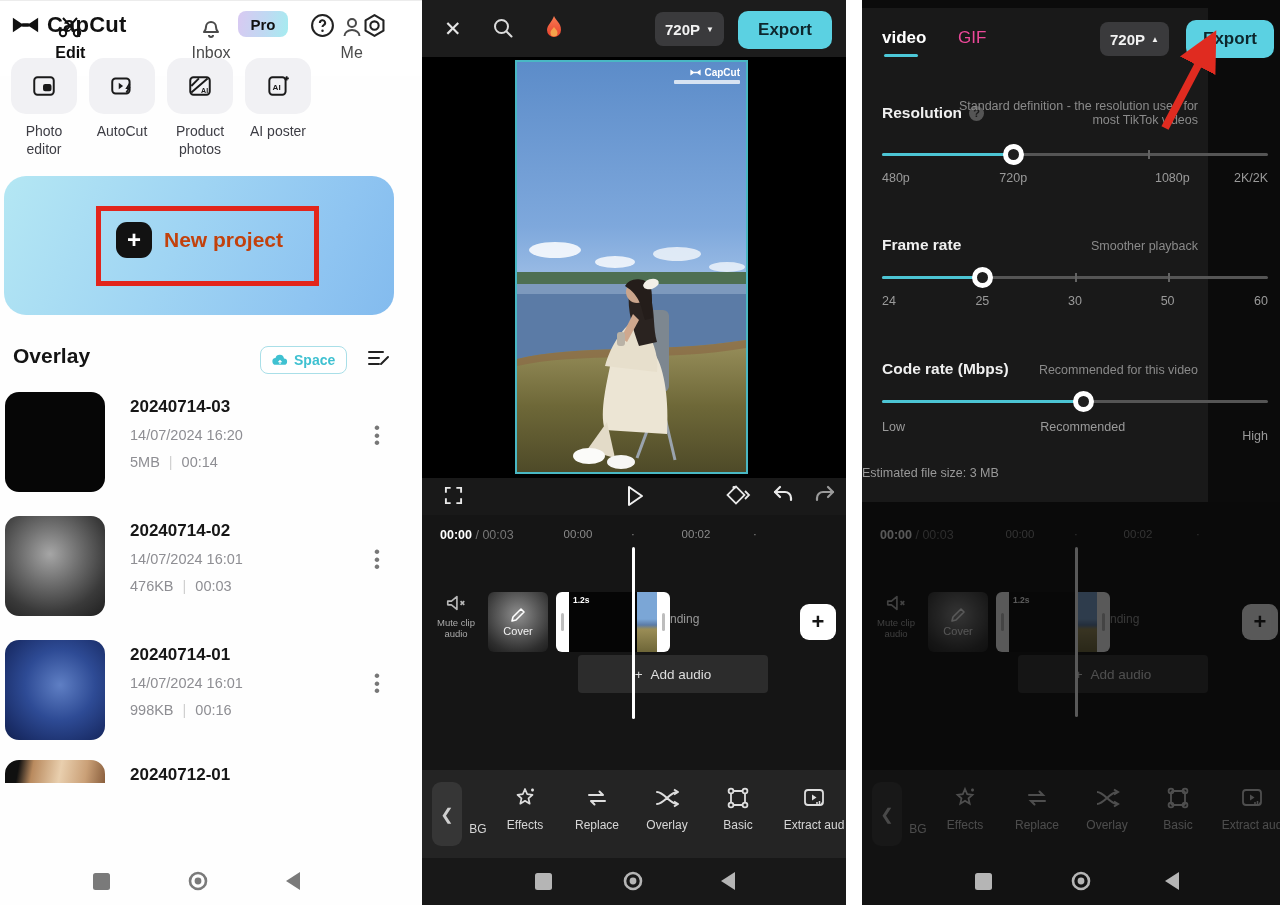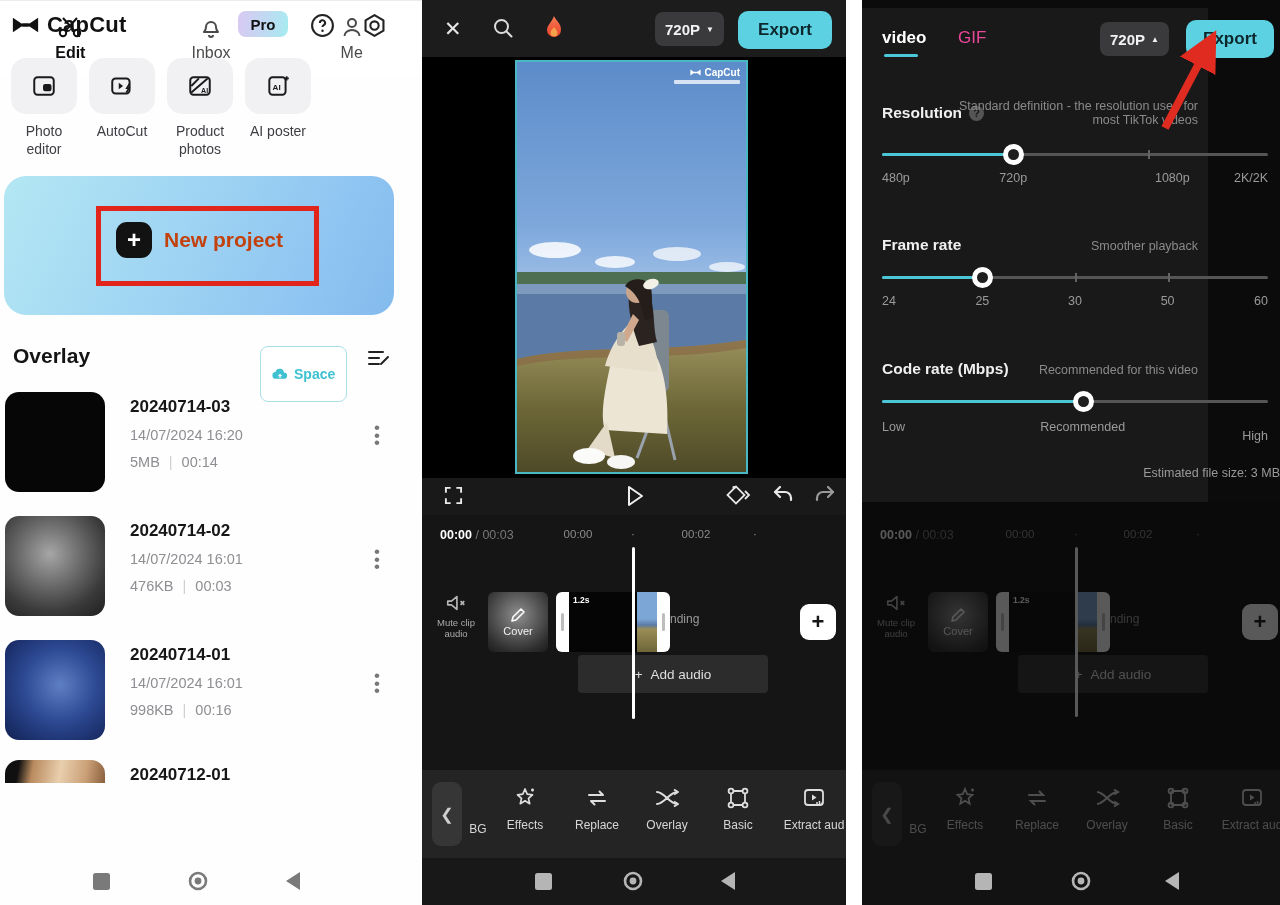--- a/index.html
+++ b/index.html
@@ -25,21 +25,21 @@
     display:flex;align-items:center;justify-content:center;color:#1a1a1a;}
   .tile-label{margin-top:9px;font-size:14px;color:#3d3d44;text-align:center;line-height:1.25;}
   .banner{left:4px;top:176px;width:390px;height:139px;border-radius:22px;
     background:linear-gradient(115deg,#b4e7f3 0%,#9fd4f3 45%,#8ec4f1 80%,#83bbee 100%);}
   .redbox{left:96px;top:206px;width:213px;height:70px;border:5px solid #e2251b;z-index:3;}
   .np-pill{left:116px;top:222px;display:flex;align-items:center;gap:12px;z-index:2;}
   .np-plus{width:36px;height:36px;border-radius:11px;background:#121212;color:#fff;
     display:flex;align-items:center;justify-content:center;font-size:24px;font-weight:700;line-height:1;}
   .np-text{font-size:21px;font-weight:800;color:#c2410c;}
   .proj-title{left:13px;top:344px;font-size:21px;font-weight:800;color:#141414;}
-  .space-btn{left:260px;top:346px;height:26px;padding:14px 11px;border:1.5px solid #a9dfe8;border-radius:8px;
+  .space-btn{left:260px;top:346px;height:26px;padding:0 11px;border:1.5px solid #a9dfe8;border-radius:8px;
     display:flex;align-items:center;gap:6px;color:#3fc1d1;font-size:14px;font-weight:700;background:#fff;}
   .list-icon{left:366px;top:348px;color:#222;}
   .prow{left:0;width:422px;height:118px;}
   .pthumb{left:5px;top:4px;width:100px;height:100px;border-radius:14px;}
   .pt-1{background:#060606;}
   .pt-2{background:radial-gradient(circle at 45% 38%,#a6a6a6 0%,#6f6f6f 35%,#3a3a3a 70%,#1f1f1f 100%);}
   .pt-3{background:radial-gradient(circle at 55% 45%,#5f7fc4 0%,#2e4b95 45%,#1b2f6b 80%,#122250 100%);}
   .pt-4{background:linear-gradient(100deg,#101010 0%,#101010 14%,#b98a5e 28%,#e9cfae 55%,#caa077 80%,#8a5f3d 100%);height:23px;border-radius:14px 14px 0 0;}
   .pname{left:130px;top:9px;font-size:17px;font-weight:800;color:#161616;}
   .pdate{left:130px;top:39px;font-size:14.5px;color:#8e8e93;}
@@ -113,21 +113,21 @@
   .sec-label{font-size:15.5px;font-weight:700;color:#f0f0f0;display:flex;align-items:center;gap:7px;}
   .q-badge{width:15px;height:15px;border-radius:50%;background:#555;color:#1a1a1a;font-size:11px;font-weight:800;
     display:flex;align-items:center;justify-content:center;}
   .sec-hint{position:absolute;right:10px;font-size:12.5px;color:#8a8a8a;text-align:right;}
   .slider{left:20px;width:386px;height:3px;background:#555;border-radius:2px;}
   .fill{position:absolute;left:0;top:0;height:3px;background:#4cc5d4;border-radius:2px;}
   .thumb{position:absolute;top:-9px;width:11px;height:11px;border-radius:50%;background:#1f1f1f;border:5px solid #fff;}
   .tick{position:absolute;top:-3px;width:2px;height:9px;background:#636363;}
   .s-labels{left:20px;width:386px;height:16px;font-size:12.5px;color:#9a9a9a;}
   .s-labels span{position:absolute;white-space:nowrap;}
-  .estimated{left:0;width:418px;top:458px;text-align:right;font-size:12.5px;color:#999;}
+  .estimated{left:0;width:418px;top:458px;text-align:left;font-size:12.5px;color:#999;}
   .r-dim-zone{left:0;top:502px;width:418px;height:356px;background:#0a0a0a;}
   .dim{opacity:.32;}
   .arrow-svg{left:0;top:0;width:418px;height:360px;z-index:9;pointer-events:none;}
 </style>
 </head>
 <body>
 
 <div class="stage">
 
   <section class="panel p-left">

